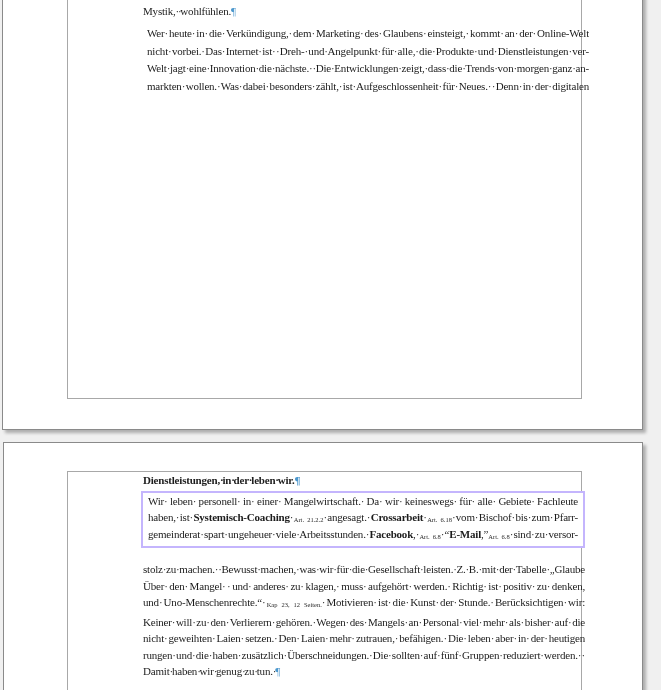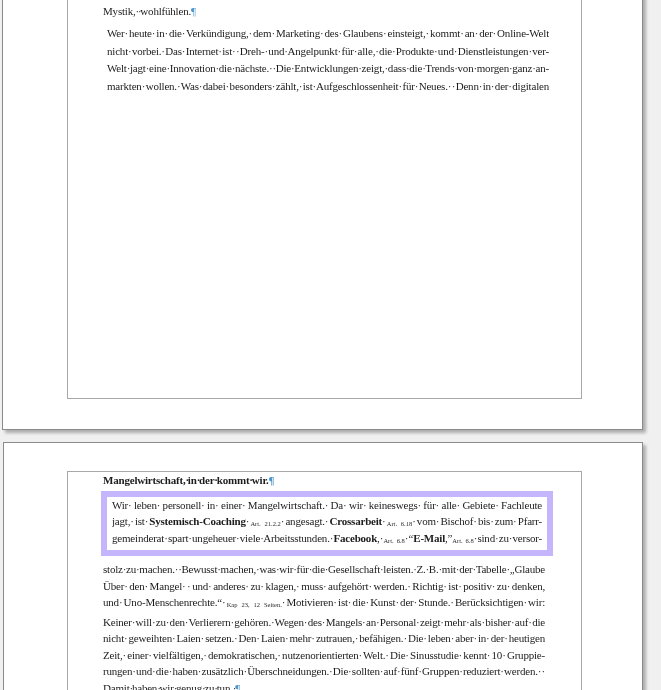--- a/index.html
+++ b/index.html
@@ -28,35 +28,36 @@
   }
   #page1-frame { left: 64px; top: 8px;  width: 513px; height: 432px; }
   #page2-frame { left: 63px; top: 28px; width: 513px; height: 300px; }
   .para {
     position: absolute;
     width: 442px;
     color: #1c1c1c;
     font-size: 11px;
     letter-spacing: -0.2px;
     word-spacing: -3.6px;
+    margin-left: 40px;
   }
   .line {
     text-align: justify;
     text-align-last: justify;
     white-space: normal;
     overflow: hidden;
   }
   .line.last { text-align-last: left; }
   #para-mystik  { left: 100px; top: 46px;  line-height: 17px; }
   #para-marketing { left: 104px; top: 68px; line-height: 17.5px; }
   #heading-mangel { left: 99px; top: 30px; line-height: 15px; font-weight: bold; }
   #boxed-para {
     left: 97px; top: 48px;
     width: 430px;
-    border: 6px solid #c4b5fd;
+    border: 2px solid #c4b5fd;
     padding: 1px 5px;
     line-height: 15.5px;
     background: #ffffff;
   }
   #para-mangel { left: 99px; top: 118px; line-height: 16.5px; }
   .b { font-weight: bold; }
   .sub {
     font-size: 6.5px;
     letter-spacing: 0;
     word-spacing: 0;
@@ -83,32 +84,31 @@
         <div class="line"><span>Wer· heute· in· die· Verkündigung,· dem· Marketing· des· Glaubens· einsteigt,· kommt· an· der· Online-Welt</span></div>
         <div class="line"><span>nicht· vorbei.· Das· Internet· ist· · Dreh-· und· Angelpunkt· für· alle,· die· Produkte· und· Dienstleistungen· ver-</span></div>
         <div class="line"><span>Welt· jagt· eine· Innovation· die· nächste.· · Die· Entwicklungen· zeigt,· dass· die· Trends· von· morgen· ganz· an-</span></div>
         <div class="line"><span>markten· wollen.· Was· dabei· besonders· zählt,· ist· Aufgeschlossenheit· für· Neues.· · Denn· in· der· digitalen</span></div>
       </div>
   </div>
 
   <div id="page2" class="page">
     <div id="page2-frame" class="text-frame"></div>
     <div id="heading-mangel" class="para">
-        <div class="line last"><span class="b">Mangelwirtschaft,· in· der· kommt· wir.</span><span class="pilcrow">¶</span></div>
+        <div class="line last"><span class="b">Dienstleistungen,· in· der· leben· wir.</span><span class="pilcrow">¶</span></div>
       </div>
     <div id="boxed-para" class="para">
         <div class="line"><span>Wir· leben· personell· in· einer· Mangelwirtschaft.· Da· wir· keineswegs· für· alle· Gebiete· Fachleute</span></div>
-        <div class="line"><span>jagt,· ist· </span><span class="b">Systemisch-Coaching</span><span>· </span><span class="sub">Art. 21.2.2</span><span>· angesagt.· </span><span class="b">Crossarbeit</span><span>· </span><span class="sub">Art. 6.18</span><span>· vom· Bischof· bis· zum· Pfarr-</span></div>
+        <div class="line"><span>haben,· ist· </span><span class="b">Systemisch-Coaching</span><span>· </span><span class="sub">Art. 21.2.2</span><span>· angesagt.· </span><span class="b">Crossarbeit</span><span>· </span><span class="sub">Art. 6.18</span><span>· vom· Bischof· bis· zum· Pfarr-</span></div>
         <div class="line"><span>gemeinderat· spart· ungeheuer· viele· Arbeitsstunden.· </span><span class="b">Facebook</span><span>,· </span><span class="sub">Art. 6.8</span><span>· “</span><span class="b">E-Mail</span><span>,”</span><span class="sub">Art. 6.8</span><span>· sind· zu· versor-</span></div>
       </div>
     <div id="para-mangel" class="para">
         <div class="line"><span>stolz· zu· machen.· · Bewusst· machen,· was· wir· für· die· Gesellschaft· leisten.· Z.· B.· mit· der· Tabelle· „Glaube</span></div>
         <div class="line"><span>Über· den· Mangel· · und· anderes· zu· klagen,· muss· aufgehört· werden.· Richtig· ist· positiv· zu· denken,</span></div>
         <div class="line"><span>und· Uno-Menschenrechte.“· </span><span class="sub">Kap 23, 12 Seiten.</span><span>· Motivieren· ist· die· Kunst· der· Stunde.· Berücksichtigen· wir:</span></div>
-        <div class="line"><span>Keiner· will· zu· den· Verlierern· gehören.· Wegen· des· Mangels· an· Personal· zeigt· mehr· als· bisher· auf· die</span></div>
+        <div class="line"><span>Keiner· will· zu· den· Verlierern· gehören.· Wegen· des· Mangels· an· Personal· viel· mehr· als· bisher· auf· die</span></div>
         <div class="line"><span>nicht· geweihten· Laien· setzen.· Den· Laien· mehr· zutrauen,· befähigen.· Die· leben· aber· in· der· heutigen</span></div>
-        <div class="line"><span>Zeit,· einer· vielfältigen,· demokratischen,· nutzenorientierten· Welt.· Die· Sinusstudie· kennt· 10· Gruppie-</span></div>
         <div class="line"><span>rungen· und· die· haben· zusätzlich· Überschneidungen.· Die· sollten· auf· fünf· Gruppen· reduziert· werden.· · </span></div>
         <div class="line last"><span>Damit· haben· wir· genug· zu· tun.· </span><span class="pilcrow">¶</span></div>
       </div>
   </div>
 
 </div>
 
 </body></html>

